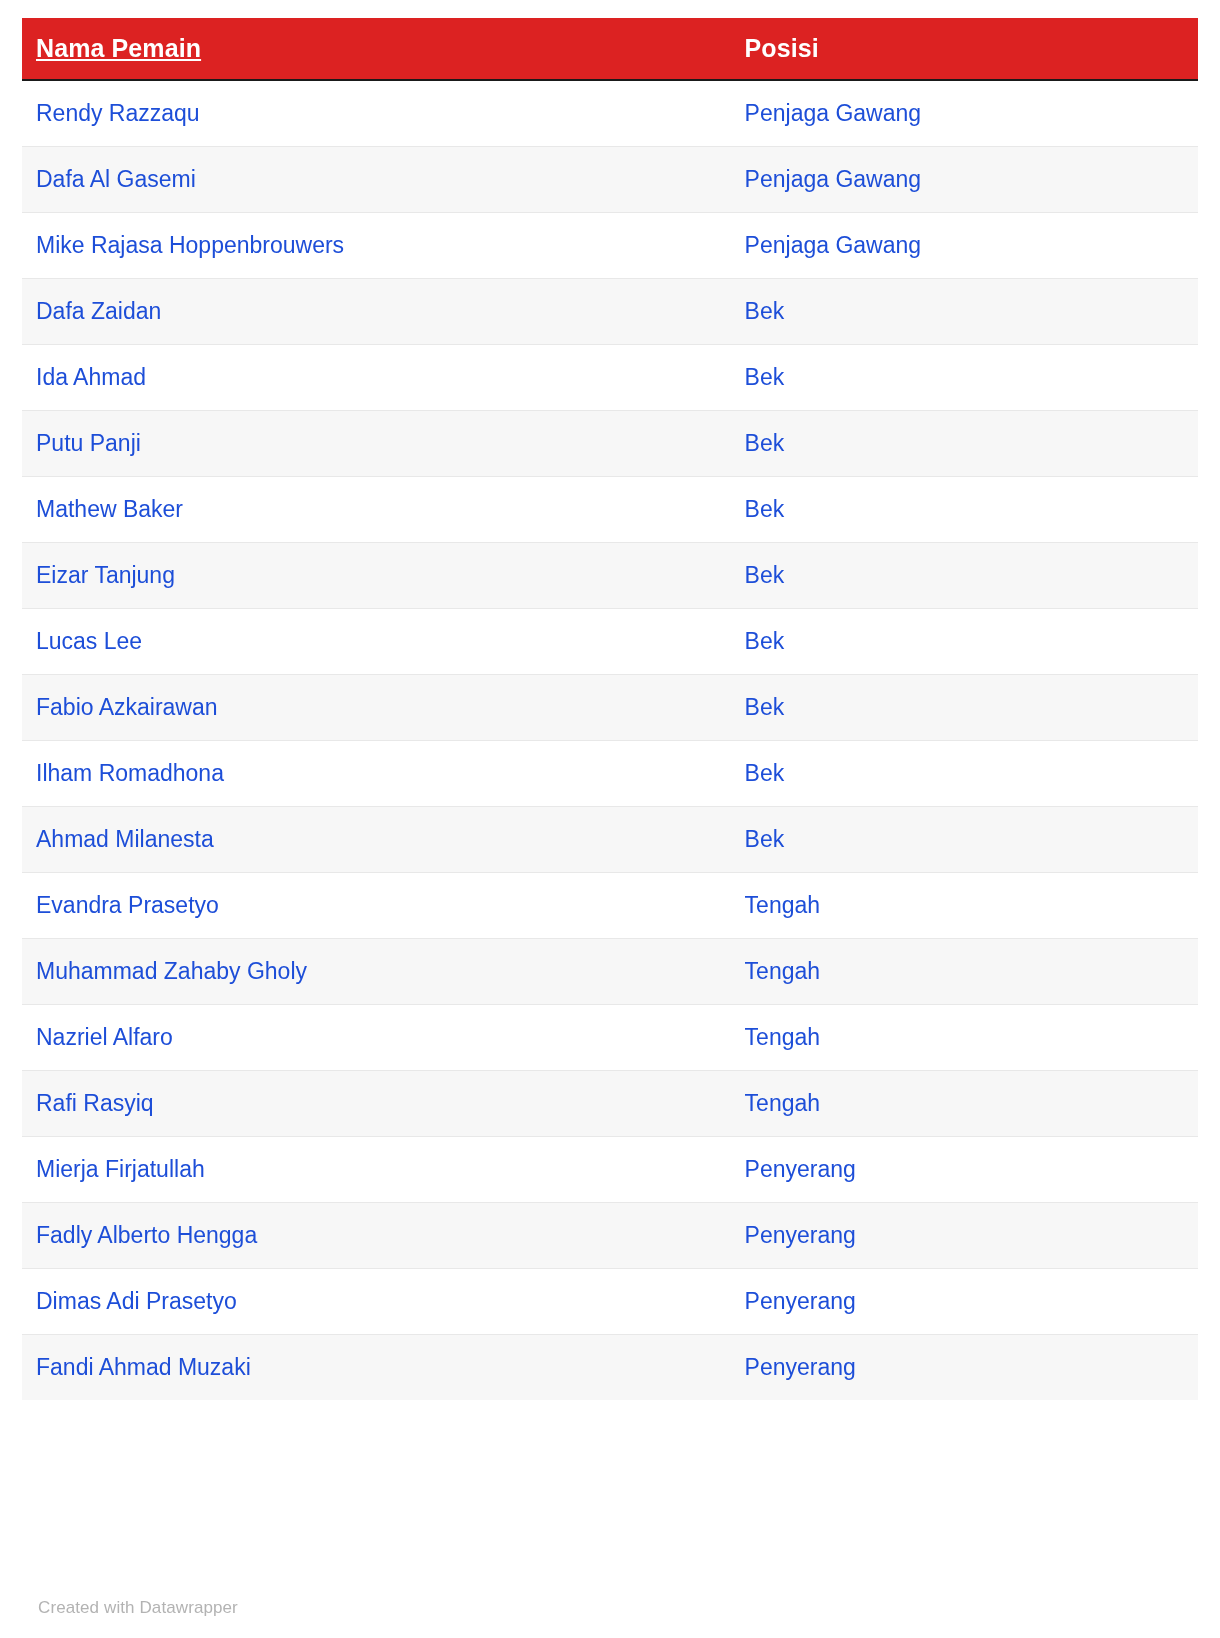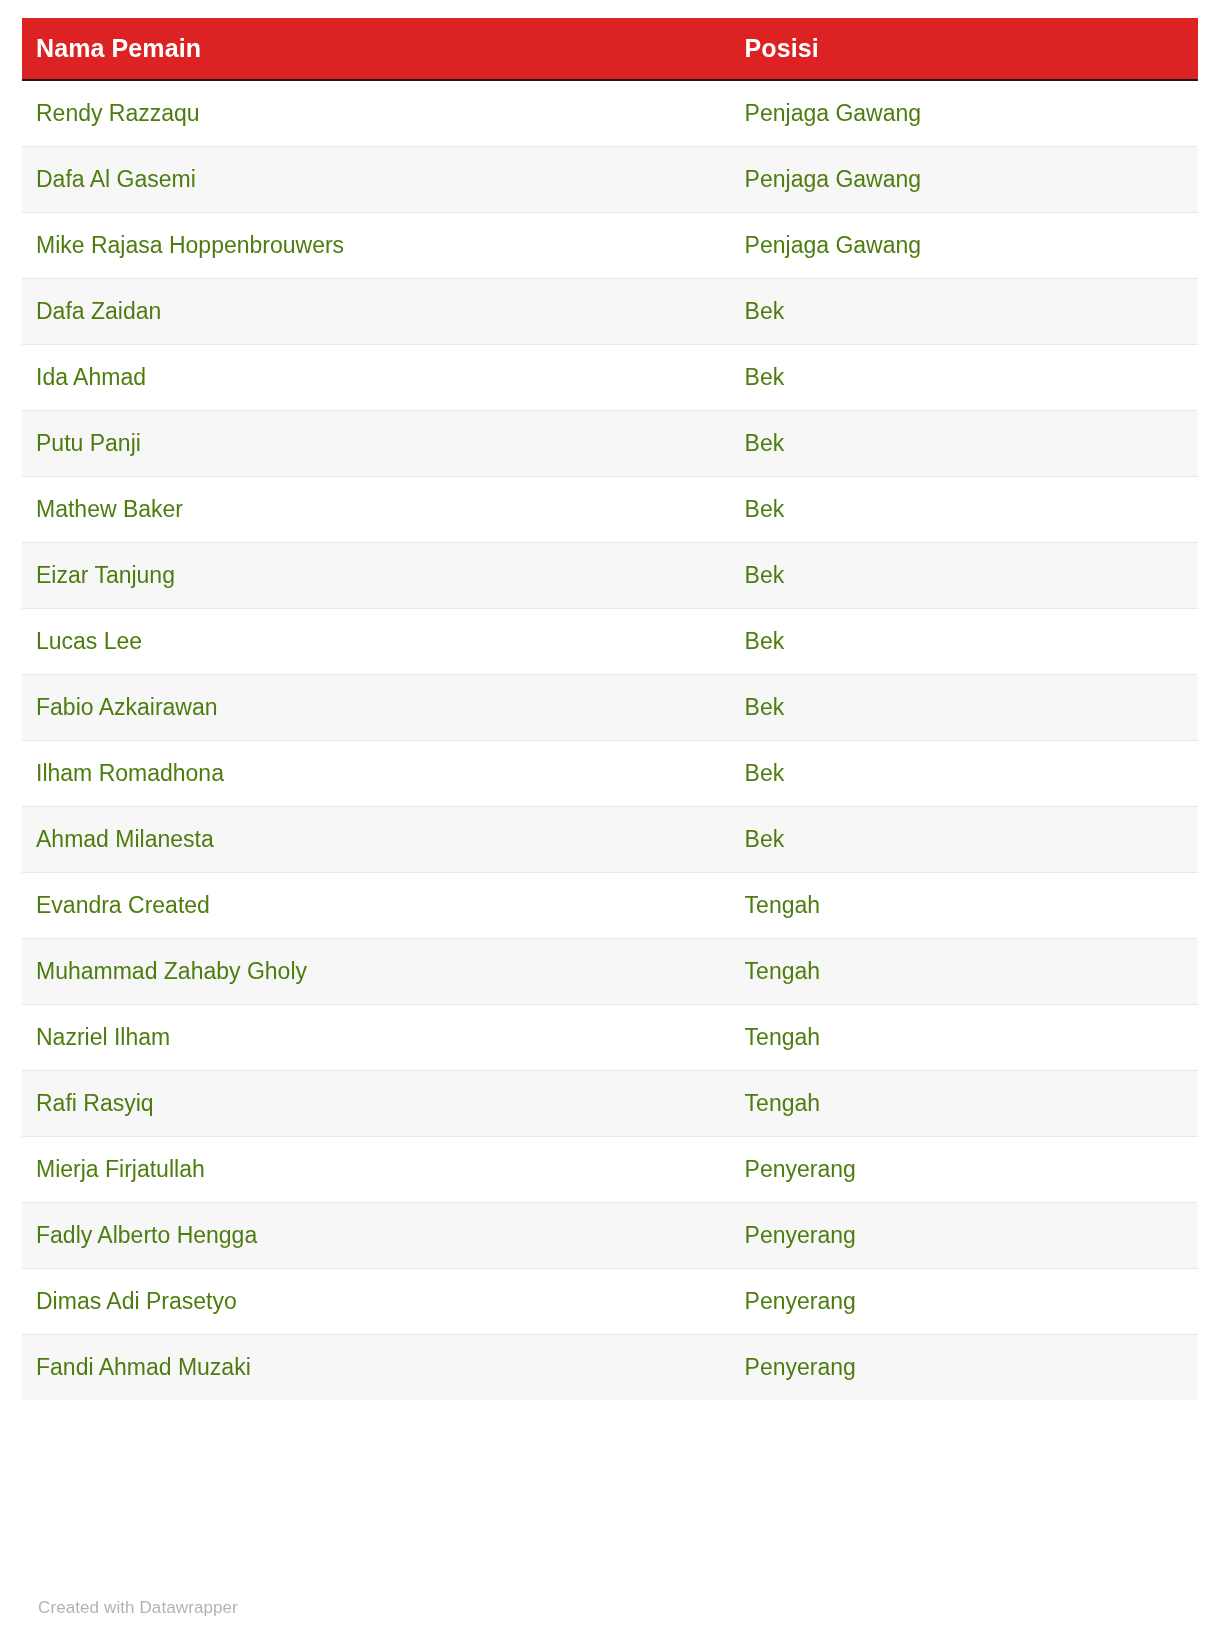--- a/index.html
+++ b/index.html
@@ -29,26 +29,26 @@
   table.datatable thead th {
     background: #dc2222;
     color: #ffffff;
     font-size: 25px;
     font-weight: bold;
     text-align: left;
     padding: 16px 0 16px 14px;
     border-bottom: 2px solid #1a1a1a;
     letter-spacing: 0.1px;
   }
-  table.datatable thead th.col-name { width: 60.5%; }
+  table.datatable thead th.col-name { width: 60.5%; text-decoration: underline; }
   table.datatable thead th.col-pos  { width: 39.5%; }
 
   table.datatable tbody td {
     font-size: 23px;
-    color: #4d7c0f;
+    color: #1d4ed8;
     padding: 19px 0 19px 14px;
     border-bottom: 1px solid #e8e8e8;
     vertical-align: middle;
     white-space: nowrap;
     overflow: hidden;
     text-overflow: ellipsis;
   }
   table.datatable tbody tr:nth-child(even) {
     background: #f7f7f7;
   }
@@ -122,29 +122,29 @@
         </tr>
         <tr>
           <td>Ilham Romadhona</td>
           <td>Bek</td>
         </tr>
         <tr>
           <td>Ahmad Milanesta</td>
           <td>Bek</td>
         </tr>
         <tr>
-          <td>Evandra Created</td>
+          <td>Evandra Prasetyo</td>
           <td>Tengah</td>
         </tr>
         <tr>
           <td>Muhammad Zahaby Gholy</td>
           <td>Tengah</td>
         </tr>
         <tr>
-          <td>Nazriel Ilham</td>
+          <td>Nazriel Alfaro</td>
           <td>Tengah</td>
         </tr>
         <tr>
           <td>Rafi Rasyiq</td>
           <td>Tengah</td>
         </tr>
         <tr>
           <td>Mierja Firjatullah</td>
           <td>Penyerang</td>
         </tr>

